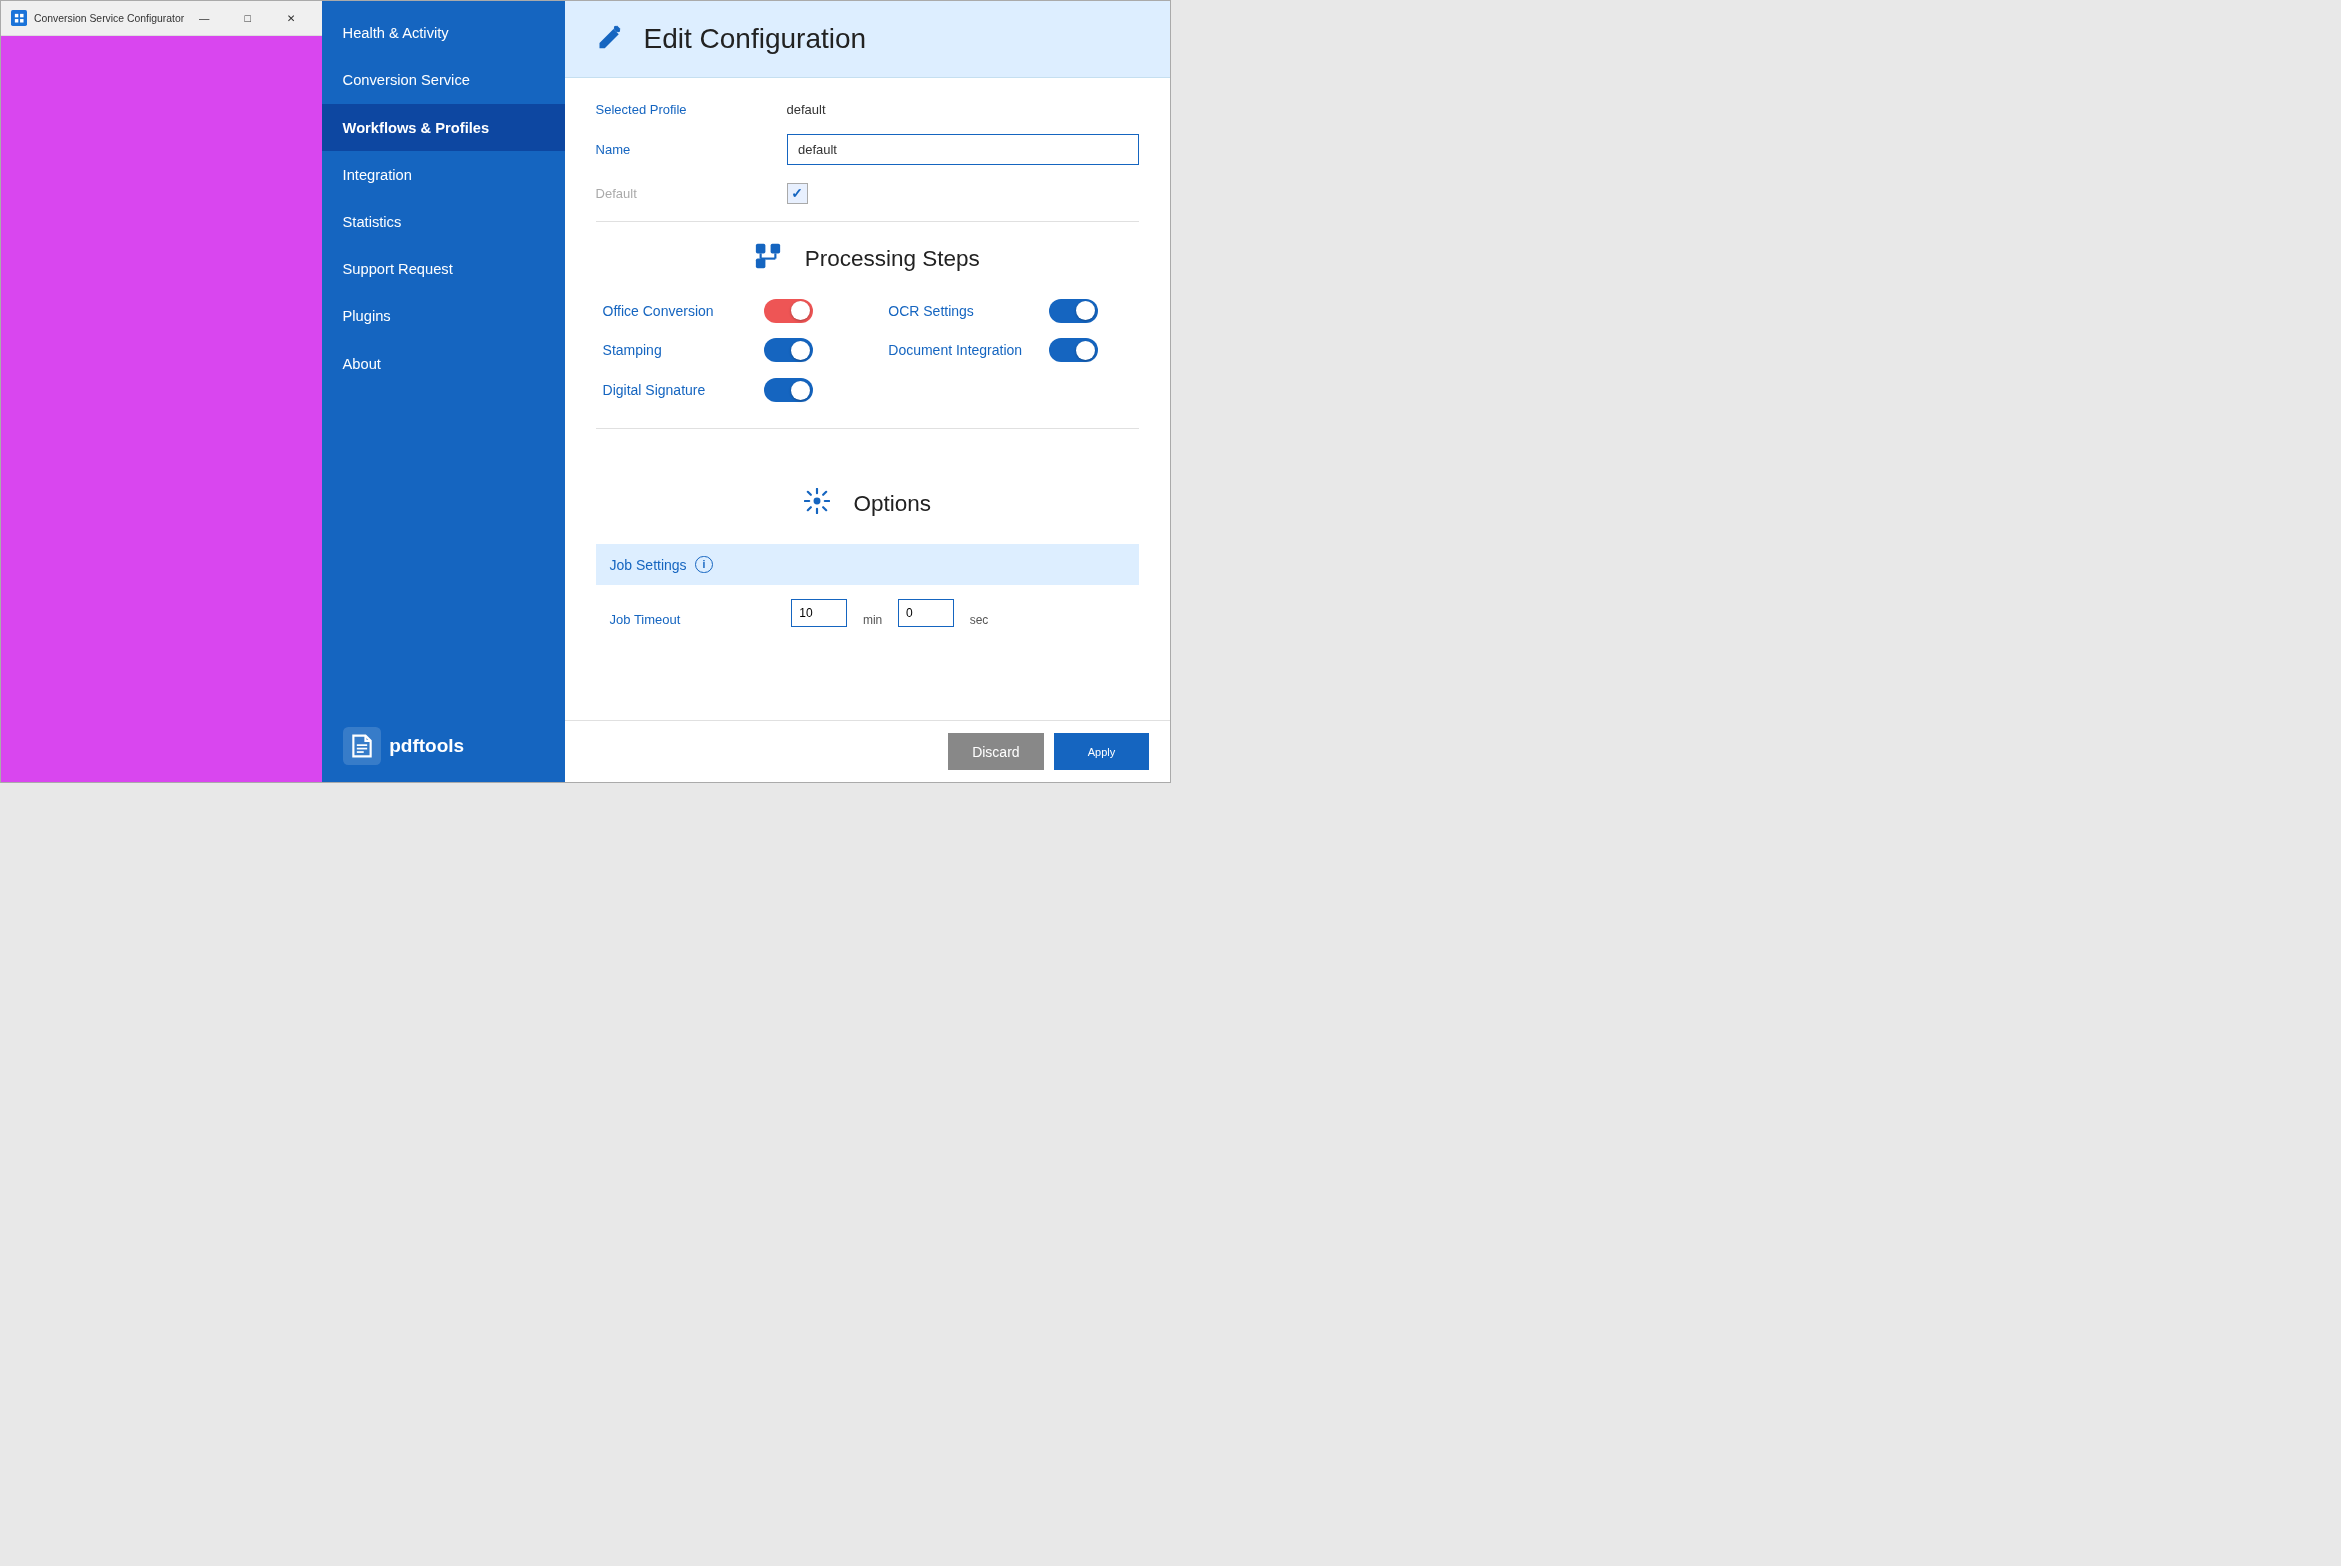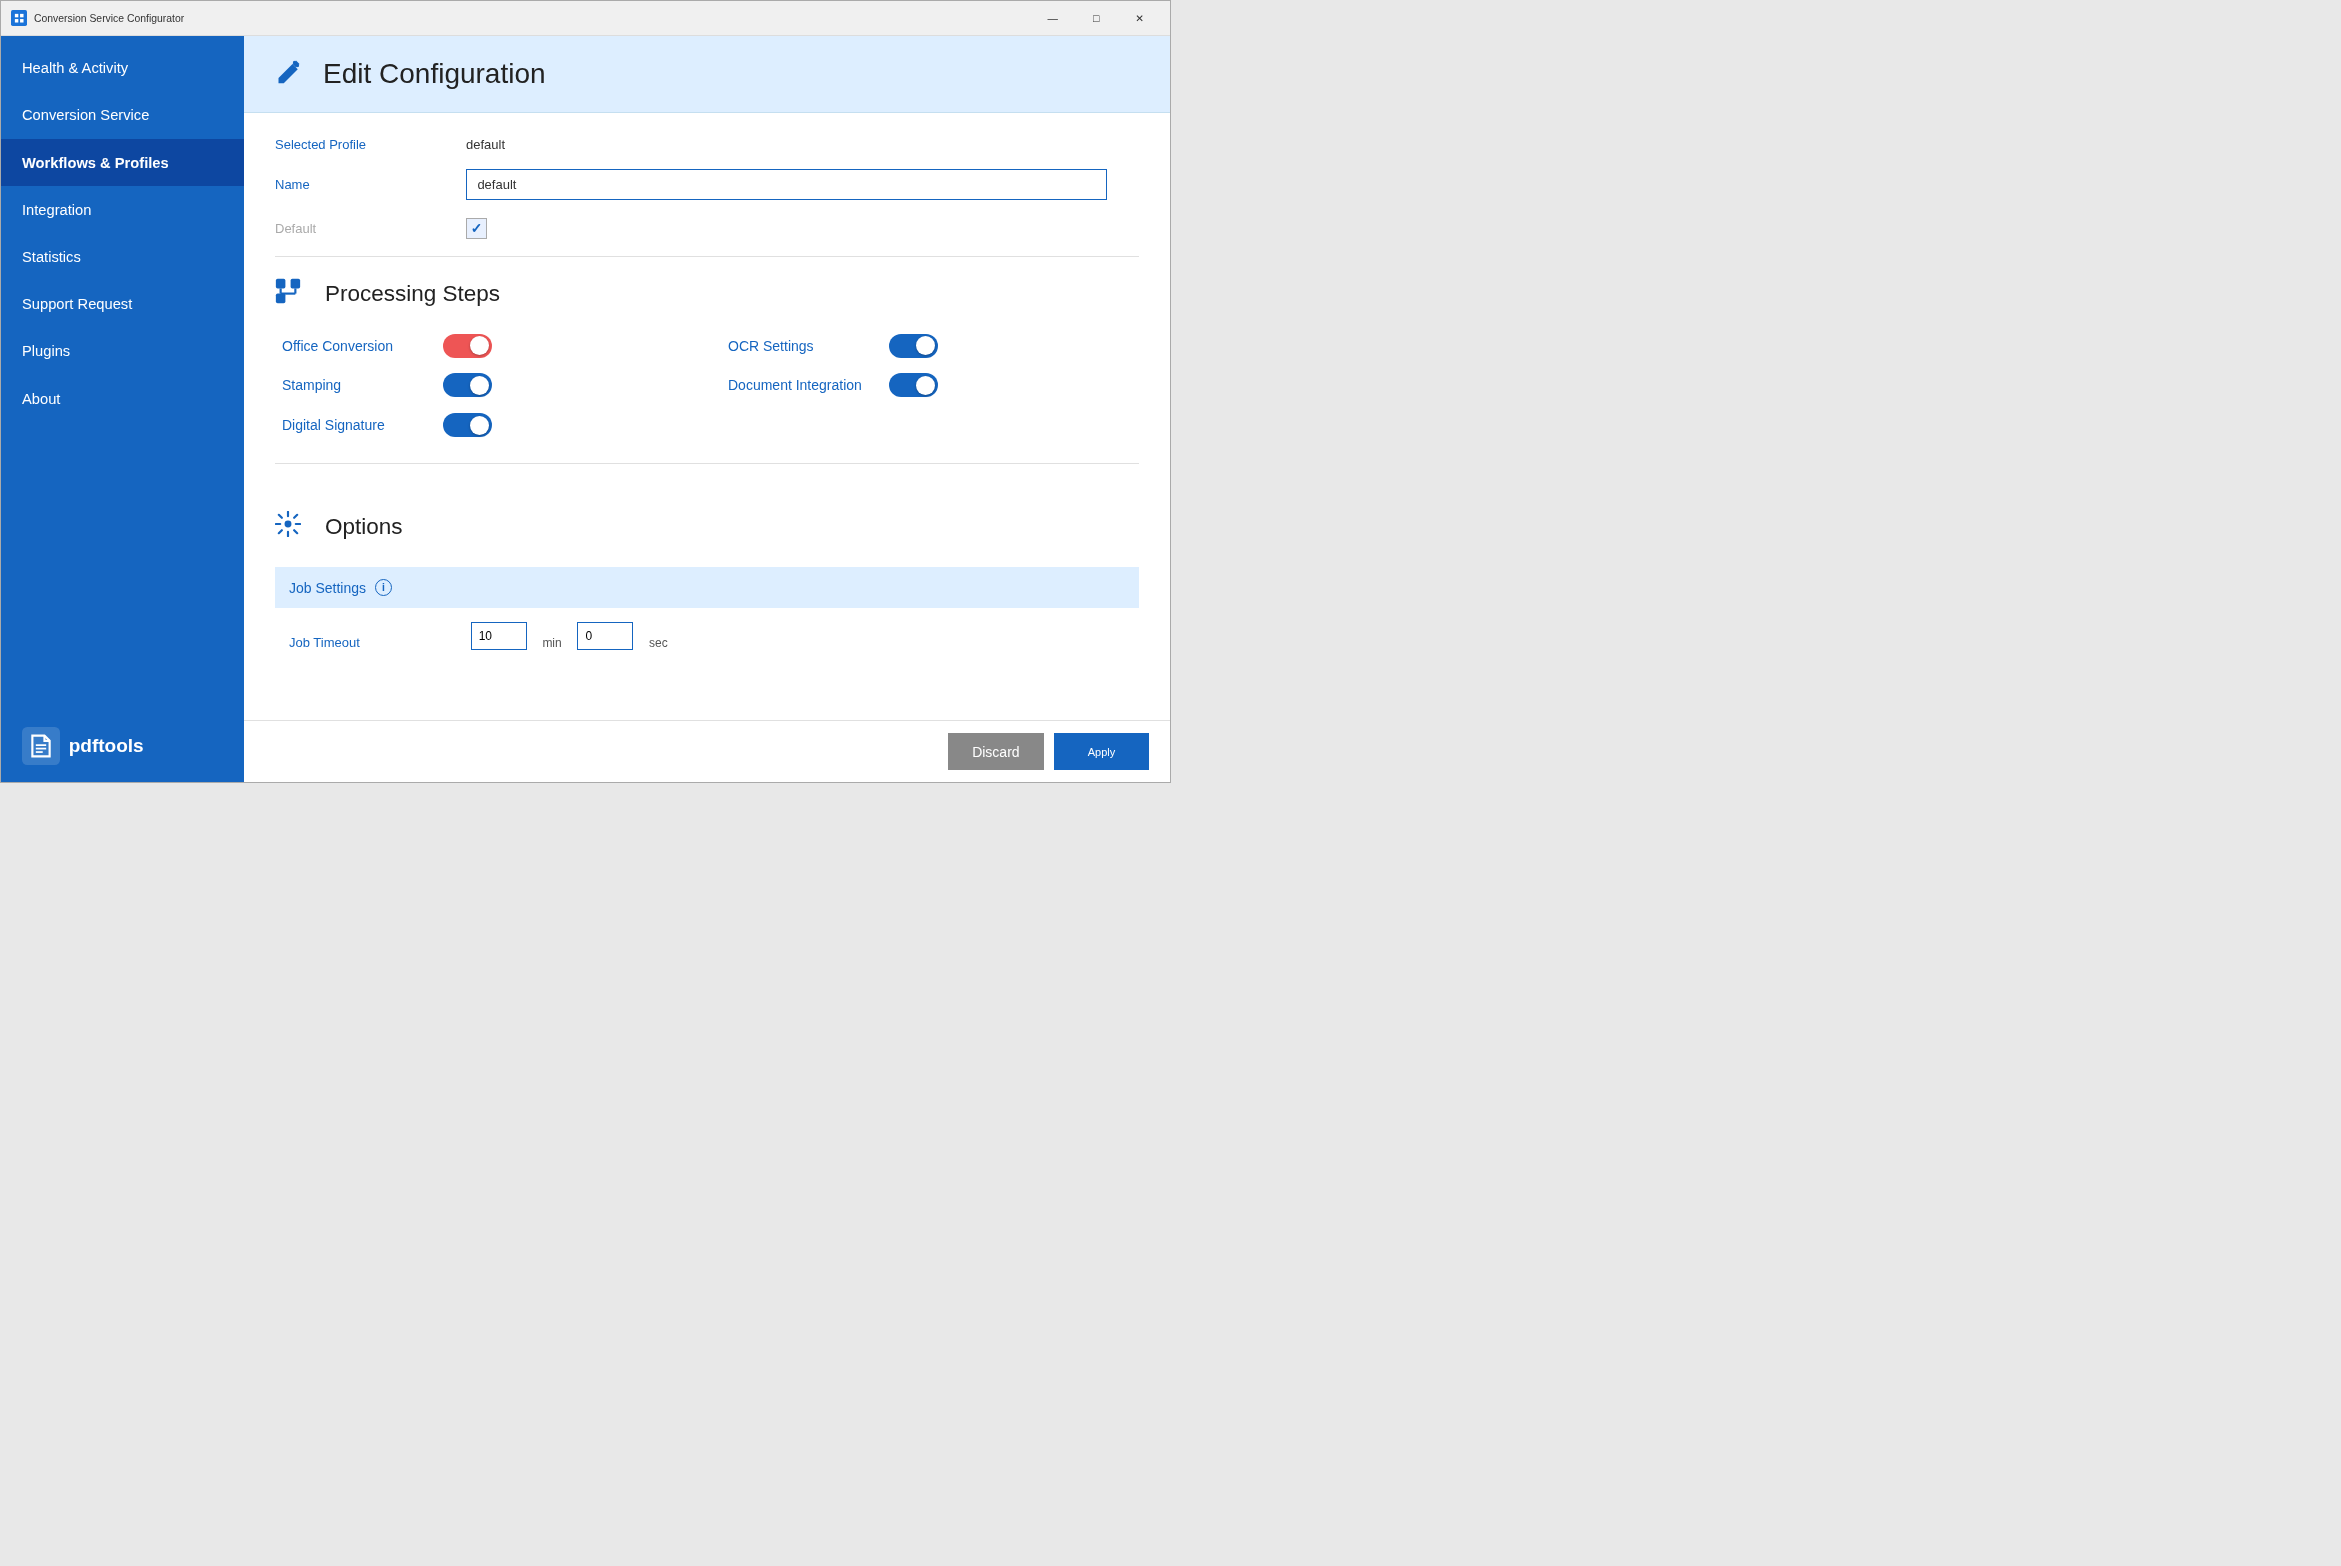--- a/index.html
+++ b/index.html
@@ -1,24 +1,24 @@
 <!DOCTYPE html>
 <html style="font-size:14px"><head>
   <meta charset="utf-8">
   <style>
     * { box-sizing: border-box; margin: 0; padding: 0; font-family: 'Segoe UI', Arial, sans-serif; }
     body { background: #e8e8e8; width: 1171px; height: 783px; overflow: hidden; }
 
     .window {
       width: 1171px;
       height: 783px;
-      background: #22c55e;
+      background: #d946ef;
       border: 0.9px solid #aaa;
       display: flex;
-      flex-direction: column;
+      flex-direction: row;
     }
 
     .titlebar {
       height: 35px;
       background: #f0f0f0;
       display: flex;
       align-items: center;
       padding: 0 10.4px;
       border-bottom: 0.9px solid #ddd;
       flex-shrink: 0;
@@ -192,21 +192,22 @@
       font-size: 14px;
       font-weight: bold;
     }
 
     
     .section-header {
       display: flex;
       align-items: center;
       gap: 24px;
       margin-bottom: 24px;
-      margin-top: 2px;
+      margin-top: 14px;
+      justify-content: center;
     }
     .section-header-icon {
       color: #1565c0;
       font-size: 24px;
     }
     .section-header-title {
       font-size: 22.5px;
       font-weight: 400;
       color: #222;
     }

